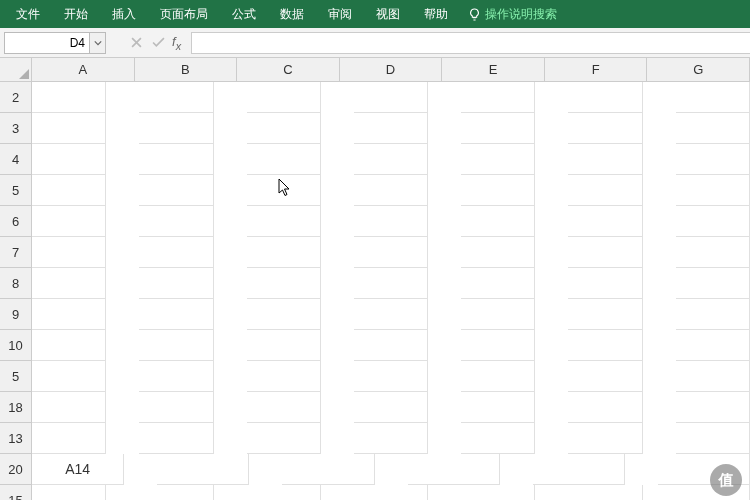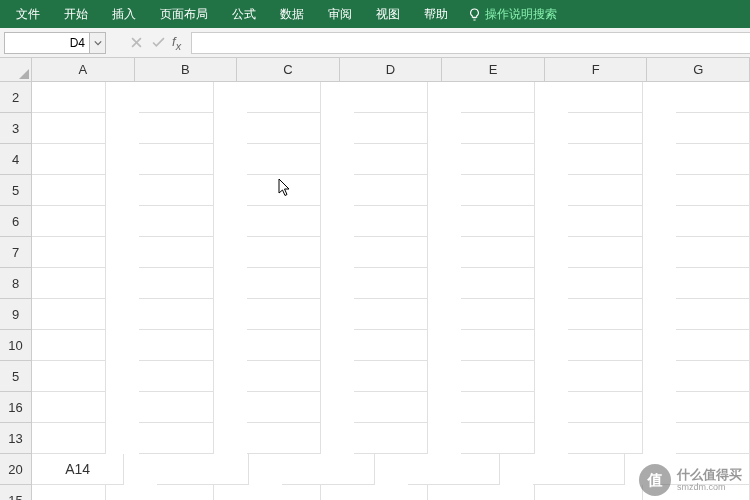--- a/index.html
+++ b/index.html
@@ -106,21 +106,21 @@
         <div class="row-h">2</div>
         <div class="row-h">3</div>
         <div class="row-h">4</div>
         <div class="row-h">5</div>
         <div class="row-h">6</div>
         <div class="row-h">7</div>
         <div class="row-h">8</div>
         <div class="row-h">9</div>
         <div class="row-h">10</div>
         <div class="row-h">5</div>
-        <div class="row-h">16</div>
+        <div class="row-h">18</div>
         <div class="row-h">13</div>
         <div class="row-h">20</div>
         <div class="row-h">15</div>
       </div>
     <div class="cells" id="cells">
         <div class="row">
           <div class="cell"></div>
           <div class="cell"></div>
           <div class="cell"></div>
           <div class="cell"></div>
@@ -247,20 +247,16 @@
       </div>
 
     <div class="cursor">
       <svg width="16" height="20" viewBox="0 0 16 20">
           <path d="M1 1l0 14 3.5-3 2.5 5.5 2-1 -2.5-5.5 4.5 0z" fill="#fff" stroke="#000" stroke-width="1"></path>
         </svg>
     </div>
 
     <div class="watermark">
       <div class="wm-circle">值</div>
-      <div class="wm-text">
-        <span class="cn">什么值得买</span>
-        <span>smzdm.com</span>
-      </div>
     </div>
   </div>
 
 </div>
 
 </body></html>

